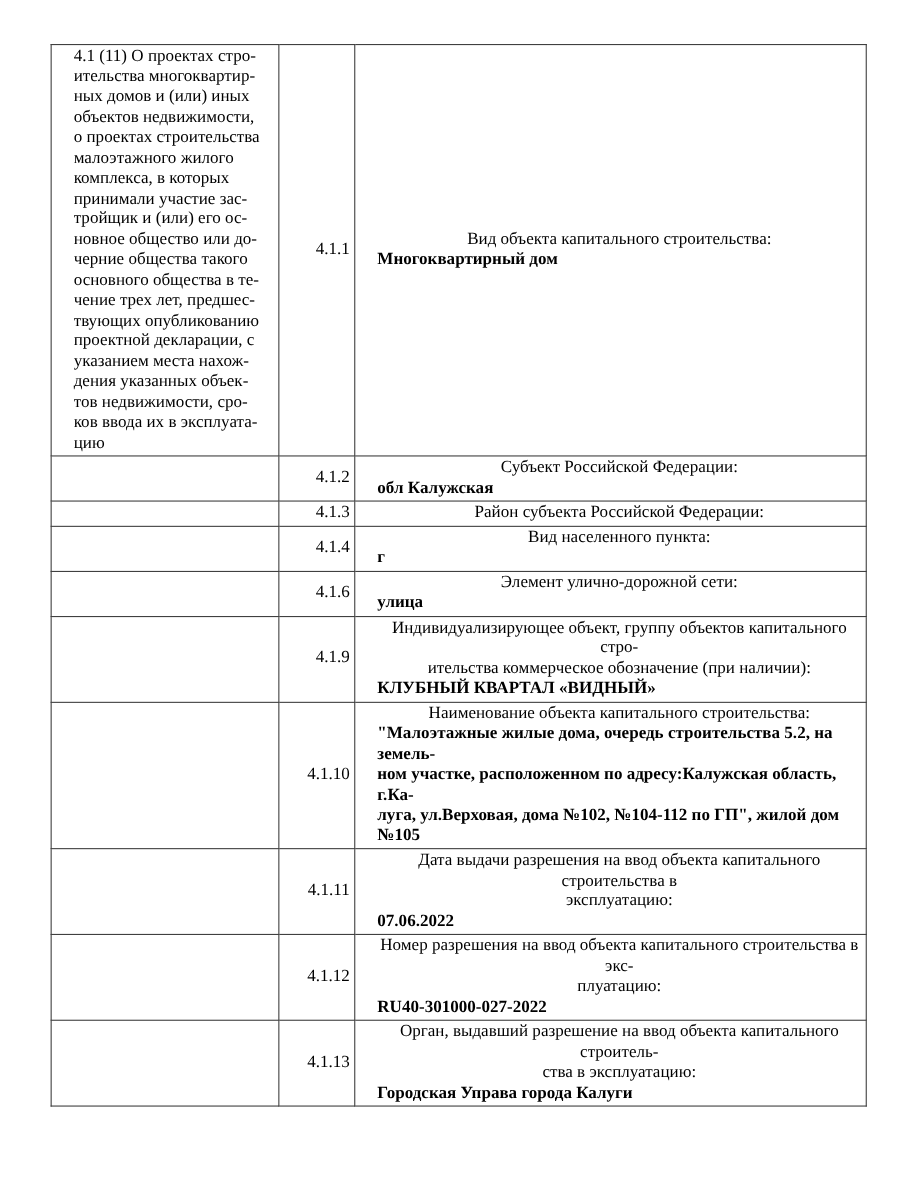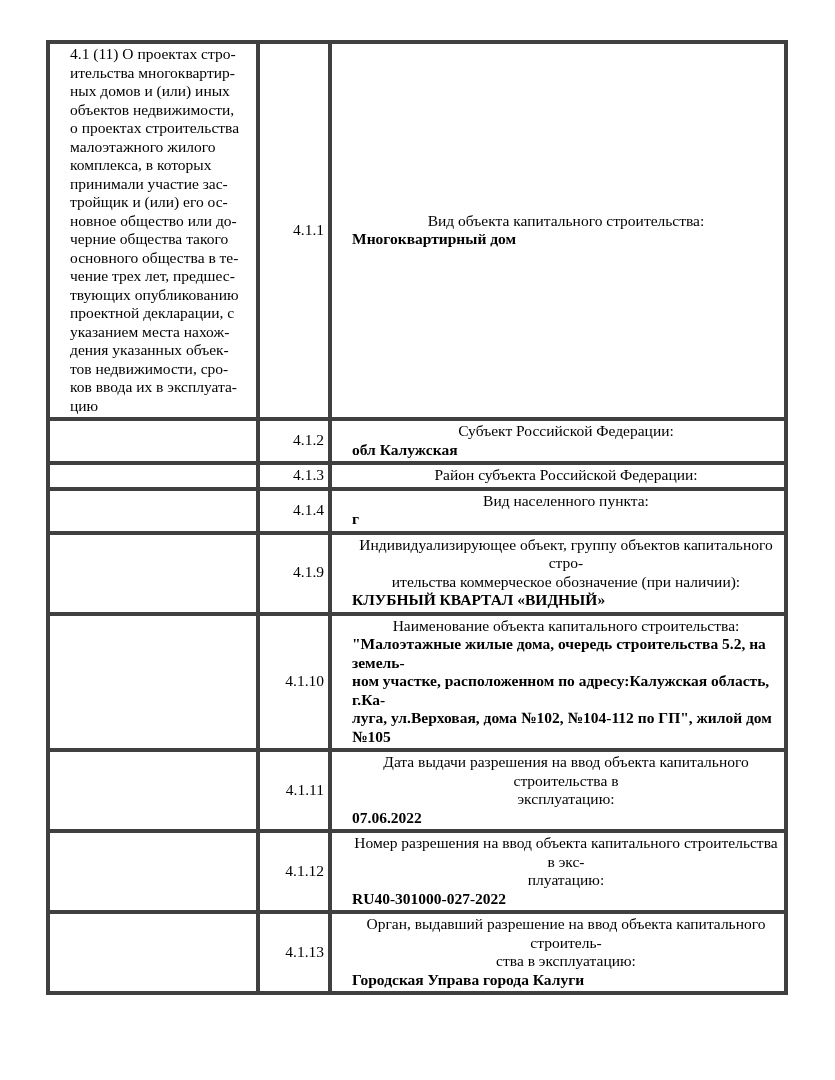--- a/index.html
+++ b/index.html
@@ -22,21 +22,21 @@
   }
   table.decl-table {
     position: absolute;
     left: 46px;
     top: 40px;
     width: 742px;
     border-collapse: collapse;
     table-layout: fixed;
   }
   table.decl-table td {
-    border: 4px solid #404040;
+    border: 1px solid #404040;
     padding: 1px 4px 2px 20px;
     font-size: 15.5px;
     line-height: 18.5px;
     vertical-align: middle;
     overflow: hidden;
   }
   td.col-desc  { width: 182px; vertical-align: top; }
   td.col-num   { width: 44px; vertical-align: middle; text-align: right; }
   td.col-content { vertical-align: middle; }
   .lines { white-space: pre-line; }
@@ -106,20 +106,30 @@
             <div>4.1.4</div>
           </td>
           <td class="col-content">
             <div class="lines field-label">Вид населенного пункта:</div>
             <div><span class="lines field-value">г</span></div>
           </td>
         </tr>
         <tr>
           <td class="col-desc"></td>
           <td class="col-num">
+            <div>4.1.6</div>
+          </td>
+          <td class="col-content">
+            <div class="lines field-label">Элемент улично-дорожной сети:</div>
+            <div><span class="lines field-value">улица</span></div>
+          </td>
+        </tr>
+        <tr>
+          <td class="col-desc"></td>
+          <td class="col-num">
             <div>4.1.9</div>
           </td>
           <td class="col-content">
             <div class="lines field-label">Индивидуализирующее объект, группу объектов капитального стро-
 ительства коммерческое обозначение (при наличии):</div>
             <div><span class="lines field-value">КЛУБНЫЙ КВАРТАЛ «ВИДНЫЙ»</span></div>
           </td>
         </tr>
         <tr>
           <td class="col-desc"></td>

